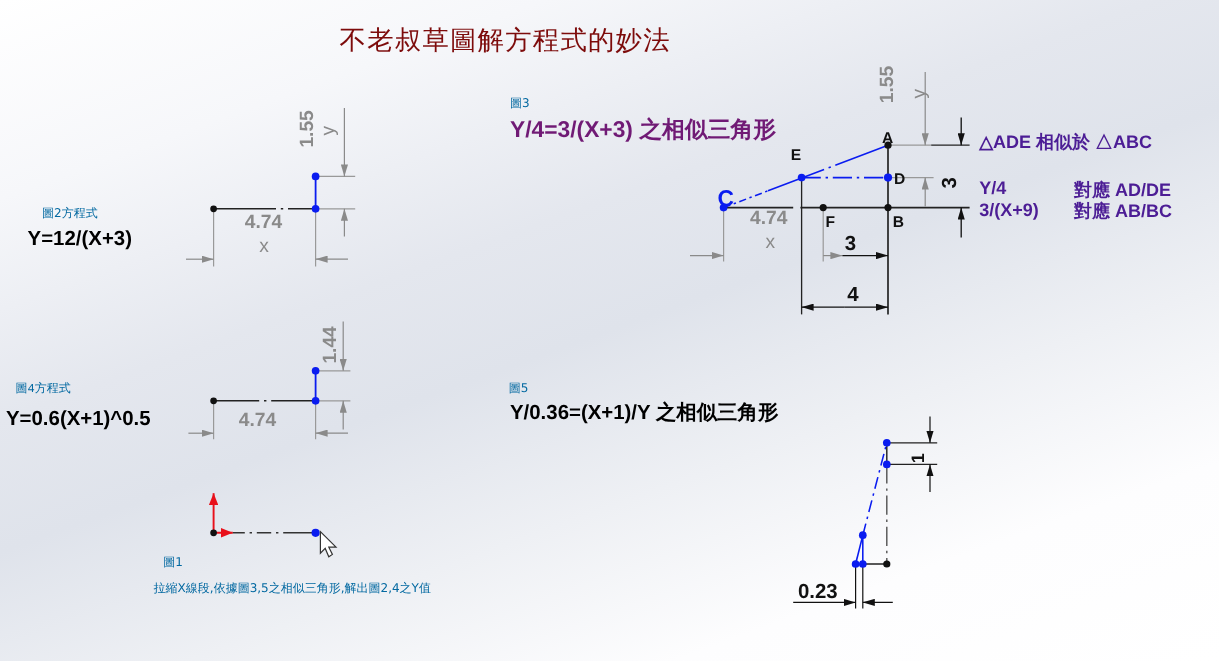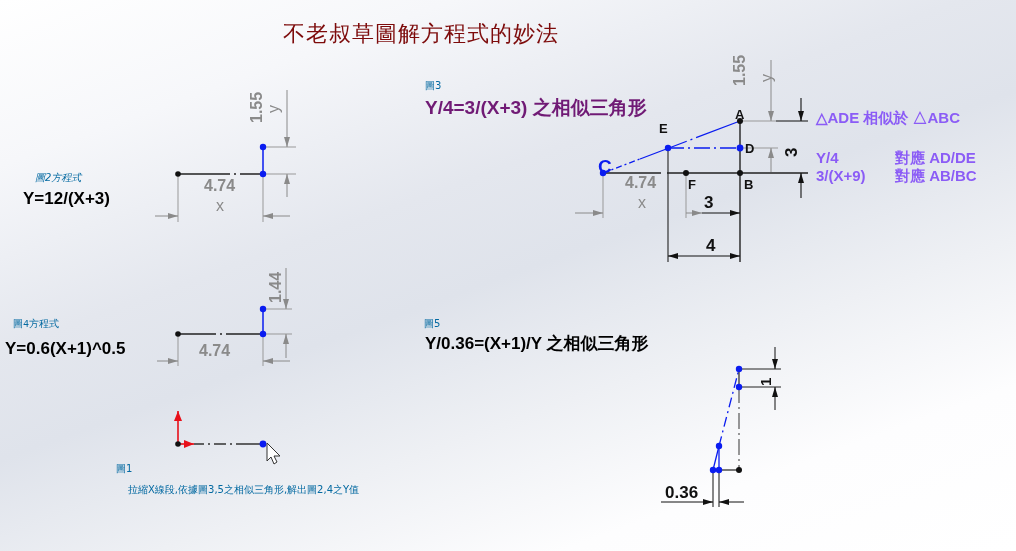--- a/index.html
+++ b/index.html
@@ -9,21 +9,21 @@
     background: linear-gradient(160deg, #ffffff 0%, #f6f7fa 18%, #e4e7ee 38%, #dfe3eb 50%, #eef0f4 66%, #fdfdfe 82%, #ffffff 100%);
   }
   .abs { position: absolute; white-space: nowrap; }
   #title { left: 283px; top: 19px; font-size: 22px; color: #7d0b0b; letter-spacing: 1px; }
   .eq { font-family: "Liberation Sans", sans-serif; font-weight: bold; font-size: 17px; color: #000; }
   .eq-big { font-family: "Liberation Sans", sans-serif; font-weight: bold; font-size: 19px; color: #701a75; }
   .cap { font-size: 10px; color: #0369a1; }
   .dimtxt { font-family: "Liberation Sans", sans-serif; font-weight: bold; font-size: 16px; color: #8a8a8a; }
   .dimtxt-blk { font-family: "Liberation Sans", sans-serif; font-weight: bold; font-size: 17px; color: #111; }
   .pt { font-family: "Liberation Sans", sans-serif; font-weight: bold; font-size: 13px; color: #111; }
-  .blue-note { font-family: "Liberation Sans", sans-serif; font-weight: bold; font-size: 15px; color: #8b5cf6; }
+  .blue-note { font-family: "Liberation Sans", sans-serif; font-weight: bold; font-size: 15px; color: #4c1d95; }
   .rot { transform: rotate(-90deg); transform-origin: left top; }
   svg#canvas { position: absolute; left: 0; top: 0; }
 </style>
 </head>
 <body>
 
 <div class="abs" id="title">不老叔草圖解方程式的妙法</div>
 
 <svg id="canvas" width="1016" height="551">
   <defs>
@@ -142,33 +142,33 @@
     <line x1="744" y1="502" x2="719" y2="502" stroke="#111" stroke-width="1" marker-end="url(#ak)"></line>
     <circle cx="739" cy="369" r="3.2" fill="#0a1cf0"></circle>
     <circle cx="739" cy="387" r="3.2" fill="#0a1cf0"></circle>
     <circle cx="719" cy="446" r="3.2" fill="#0a1cf0"></circle>
     <circle cx="713" cy="470" r="3.2" fill="#0a1cf0"></circle>
     <circle cx="719" cy="470" r="3.2" fill="#0a1cf0"></circle>
     <circle cx="739" cy="470" r="3" fill="#111"></circle>
   </g>
 </svg>
 
-<div class="abs cap" style="left:35px; top:171px;font-style:italic;">圖2方程式</div>
+<div class="abs cap" style="left:35px; top:171px;">圖2方程式</div>
 <div class="abs eq" style="left:23px; top:189px;">Y=12/(X+3)</div>
 <div class="abs dimtxt" style="left:204px; top:177px;">4.74</div>
 <div class="abs dimtxt" style="left:216px; top:197px; font-weight:normal;">x</div>
 <div class="abs dimtxt rot" style="left:248px; top:123px;">1.55</div>
 <div class="abs dimtxt rot" style="left:265px; top:113px; font-weight:normal;">y</div>
 
 <div class="abs cap" style="left:13px; top:317px;font-family:Liberation Mono, monospace;">圖4方程式</div>
 <div class="abs eq" style="left:5px; top:339px;">Y=0.6(X+1)^0.5</div>
 <div class="abs dimtxt" style="left:199px; top:342px;">4.74</div>
 <div class="abs dimtxt rot" style="left:267px; top:303px;">1.44</div>
 
-<div class="abs cap" style="left:116px; top:462px;">圖1</div>
+<div class="abs cap" style="left:136px; top:462px;">圖1</div>
 <div class="abs cap" style="left:128px; top:483px;">拉縮X線段,依據圖3,5之相似三角形,解出圖2,4之Y值</div>
 
 <div class="abs cap" style="left:425px; top:79px;">圖3</div>
 <div class="abs eq-big" style="left:425px; top:95px;">Y/4=3/(X+3) 之相似三角形</div>
 <div class="abs pt" style="left:659px; top:121px;">E</div>
 <div class="abs pt" style="left:735px; top:107px;">A</div>
 <div class="abs pt" style="left:745px; top:141px;">D</div>
 <div class="abs pt" style="left:688px; top:177px;">F</div>
 <div class="abs pt" style="left:744px; top:177px;">B</div>
 <div class="abs" style="left:598px; top:156px; font-family:'Liberation Sans',sans-serif; font-weight:bold; font-size:19px; color:#0a1cf0;">C</div>
@@ -181,14 +181,14 @@
 <div class="abs dimtxt-blk rot" style="left:782px; top:157px;">3</div>
 
 <div class="abs blue-note" style="left:816px; top:109px;">△ADE 相似於 △ABC</div>
 <div class="abs blue-note" style="left:816px; top:149px;">Y/4</div>
 <div class="abs blue-note" style="left:895px; top:149px;">對應 AD/DE</div>
 <div class="abs blue-note" style="left:816px; top:167px;">3/(X+9)</div>
 <div class="abs blue-note" style="left:895px; top:167px;">對應 AB/BC</div>
 
 <div class="abs cap" style="left:424px; top:317px;">圖5</div>
 <div class="abs eq" style="left:425px; top:332px;">Y/0.36=(X+1)/Y 之相似三角形</div>
-<div class="abs dimtxt-blk" style="left:665px; top:483px;">0.36</div>
+<div class="abs dimtxt-blk" style="left:665px; top:483px;">0.23</div>
 <div class="abs dimtxt-blk rot" style="left:757px; top:386px; font-size:15px;">1</div>
 
 </body></html>

